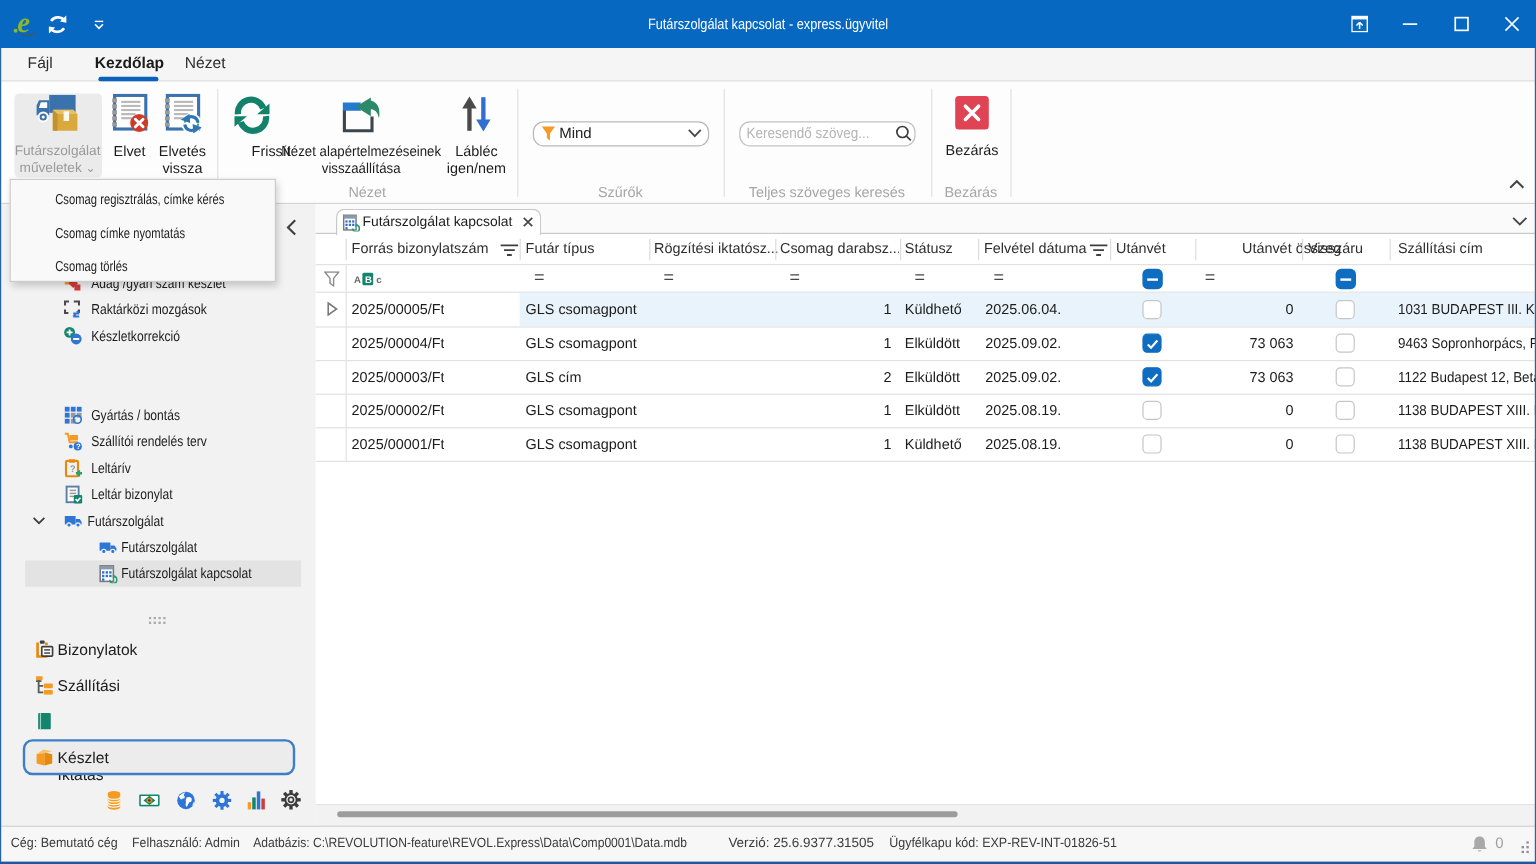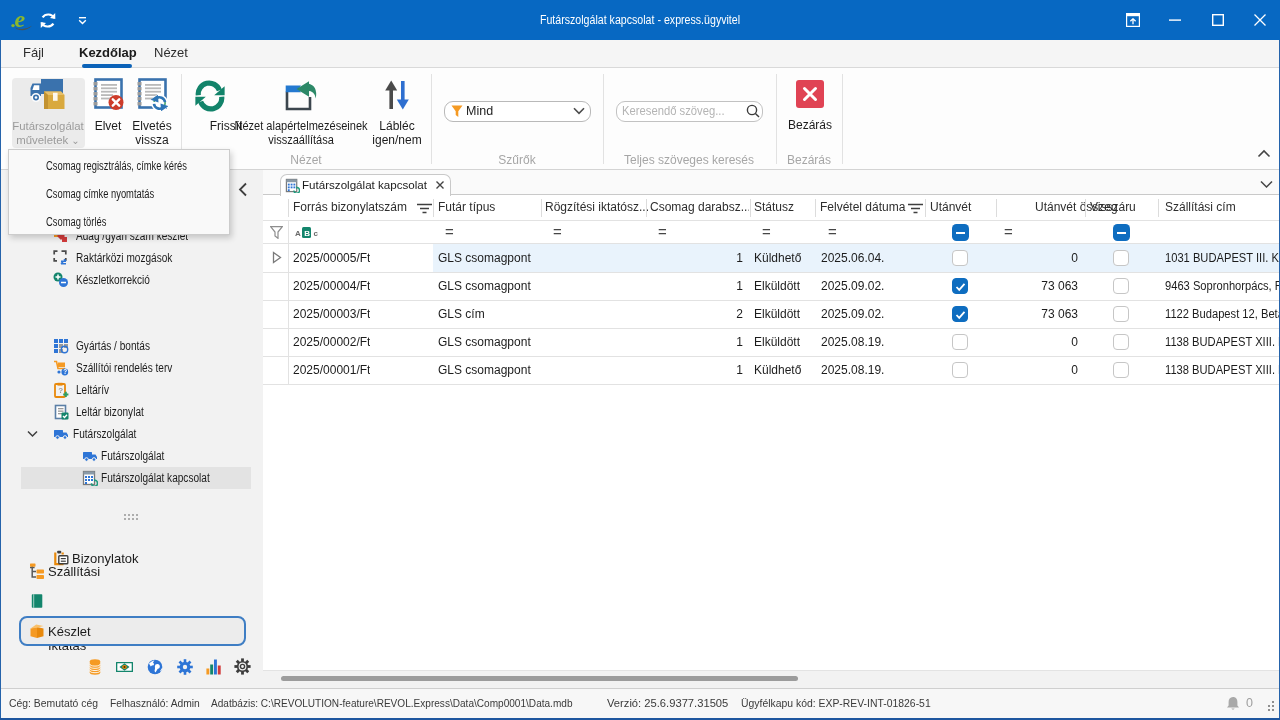--- a/index.html
+++ b/index.html
@@ -359,21 +359,21 @@
           <rect x="4" y="0" width="2" height="2"></rect>
           <rect x="8" y="0" width="2" height="2"></rect>
           <rect x="12" y="0" width="2" height="2"></rect>
         <rect x="0" y="4" width="2" height="2"></rect>
           <rect x="4" y="4" width="2" height="2"></rect>
           <rect x="8" y="4" width="2" height="2"></rect>
           <rect x="12" y="4" width="2" height="2"></rect>
       </g>
     </svg>
 
-    <div class="navrow" style="top:376px;margin-left:24px;">
+    <div class="navrow" style="top:359px;">
       <svg class="icon16" style="left:28px; top:4px;" width="16" height="16" viewBox="0 0 16 16">
         <path d="M1.2 2.5 L3.4 2.5 L3.4 13 L10.5 13 L10.5 15.2 L1.2 15.2 Z" fill="#e8890c"></path>
         <path d="M8.5 2.5 L10.8 2.5 L10.8 4.5 L8.5 4.5 Z" fill="#e8890c"></path>
         <rect x="4.2" y="0.8" width="4" height="2.6" rx="0.8" fill="#3f3f3f"></rect>
         <rect x="5.8" y="5.8" width="9" height="8" rx="0.8" fill="#fff" stroke="#3f3f3f" stroke-width="1.4"></rect>
         <g fill="#3f3f3f">
             <rect x="7.8" y="8" width="5" height="1.2"></rect>
             <rect x="7.8" y="10.6" width="5" height="1.2"></rect>
           </g>
       </svg>

